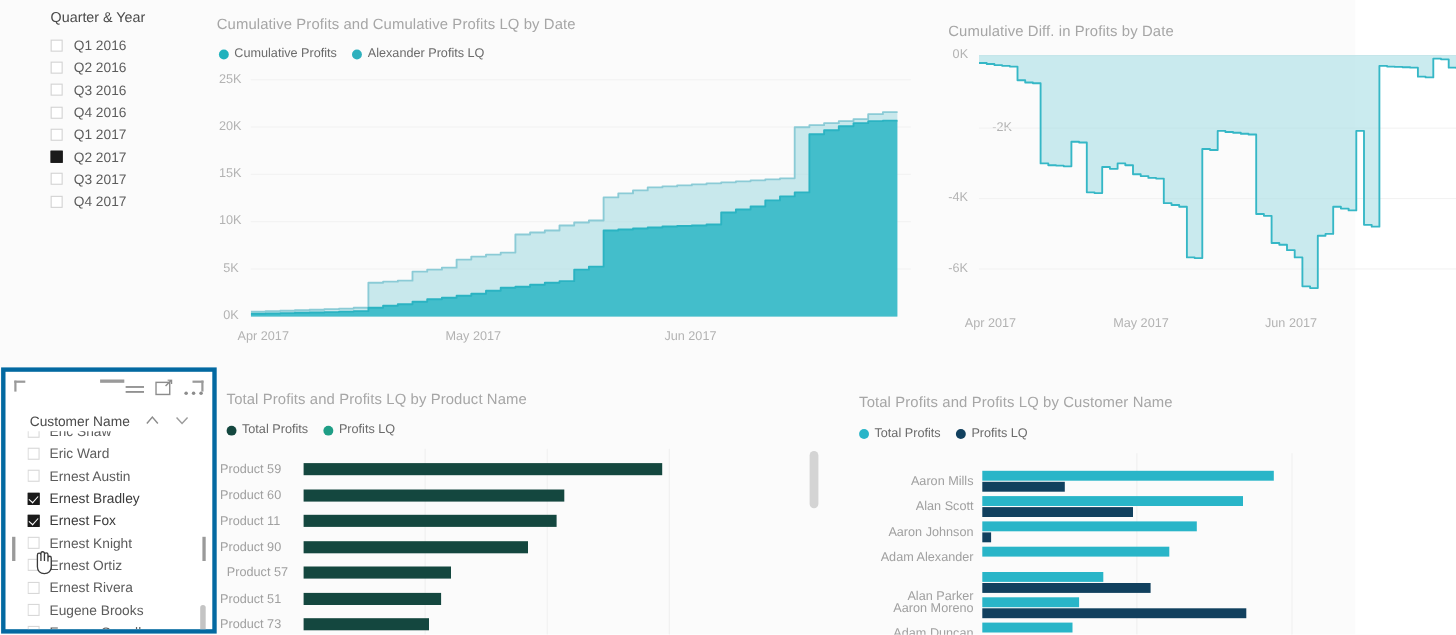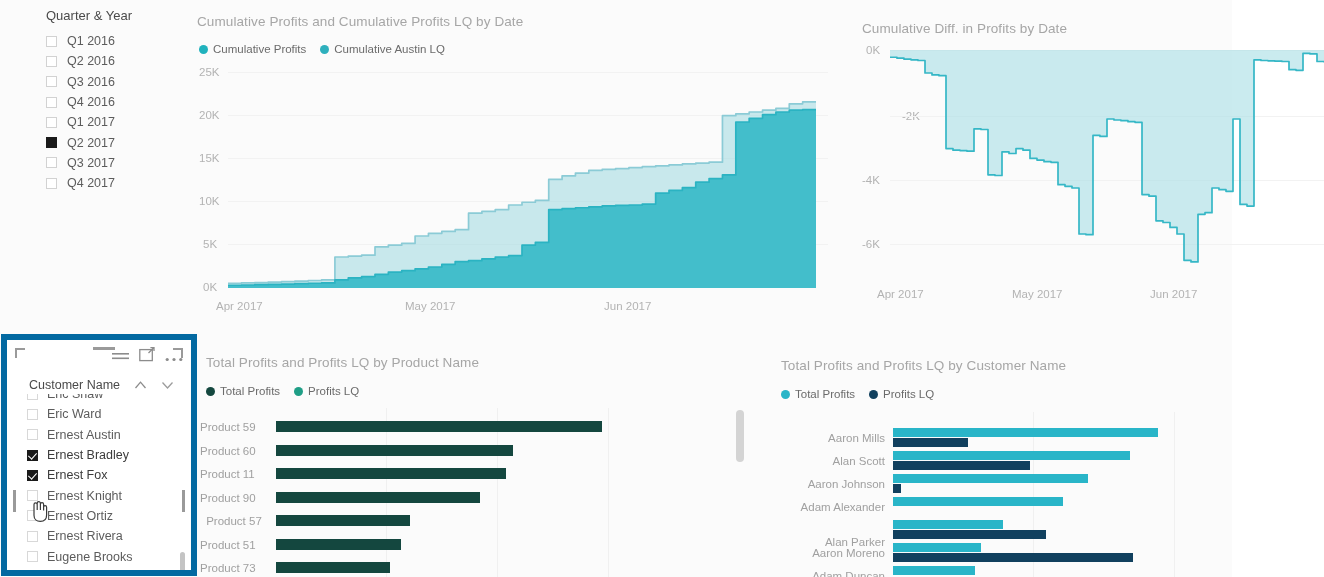--- a/index.html
+++ b/index.html
@@ -32,21 +32,21 @@
   .q-box{
     width:11px;height:11px;border:1.4px solid #d2d2d2;background:#fff;
     margin-right:10px;box-sizing:border-box;flex:none;
   }
   .q-box.on{background:#1a1a1a;border-color:#1a1a1a;}
   .q-txt{font-size:12.5px;color:#5c5c5c;}
 
   
   #customer-slicer{
     position:absolute;left:1px;top:334px;width:196px;height:242px;
-    border:6px solid #0369a1;background:#ffffff;box-sizing:border-box;
+    border:4px solid #0369a1;background:#ffffff;box-sizing:border-box;
   }
   .cs-inner{position:relative;width:100%;height:100%;overflow:hidden;}
   .cs-handle{position:absolute;background:#9a9a9a;}
   .cs-corner{position:absolute;border:2px solid #9a9a9a;width:8px;height:8px;}
   .cs-icons{position:absolute;right:8px;top:7px;display:flex;align-items:center;gap:10px;}
   .ic{color:#8c8c8c;display:block;}
   .cs-header{
     position:absolute;left:22px;top:36px;right:8px;
     display:flex;align-items:center;
   }
@@ -120,21 +120,21 @@
   <div>
     <div class="viz-title" style="left:197px;top:14px;">Cumulative Profits and Cumulative Profits LQ by Date</div>
 
     <div class="legend" style="left:199px;top:43px;">
       <div class="lg-item">
         <span class="lg-dot" style="background:#20b2bd"></span>
         <span class="lg-txt">Cumulative Profits</span>
       </div>
       <div class="lg-item">
         <span class="lg-dot" style="background:#2eb0bd"></span>
-        <span class="lg-txt">Cumulative Austin LQ</span>
+        <span class="lg-txt">Alexander Profits LQ</span>
       </div>
     </div>
 
     <div class="axis-lbl" style="left:199px;top:66px;">25K</div>
     <div class="axis-lbl" style="left:199px;top:109px;">20K</div>
     <div class="axis-lbl" style="left:199px;top:152px;">15K</div>
     <div class="axis-lbl" style="left:199px;top:195px;">10K</div>
     <div class="axis-lbl" style="left:203px;top:238px;">5K</div>
     <div class="axis-lbl" style="left:203px;top:281px;">0K</div>
 

